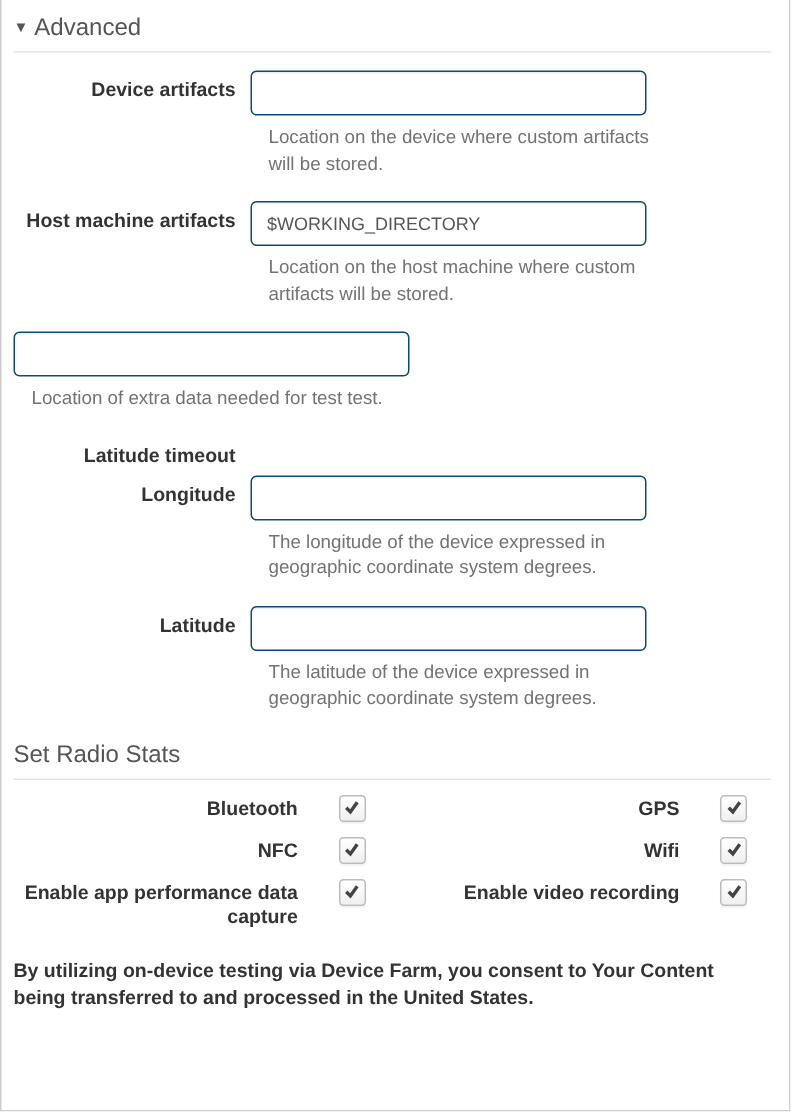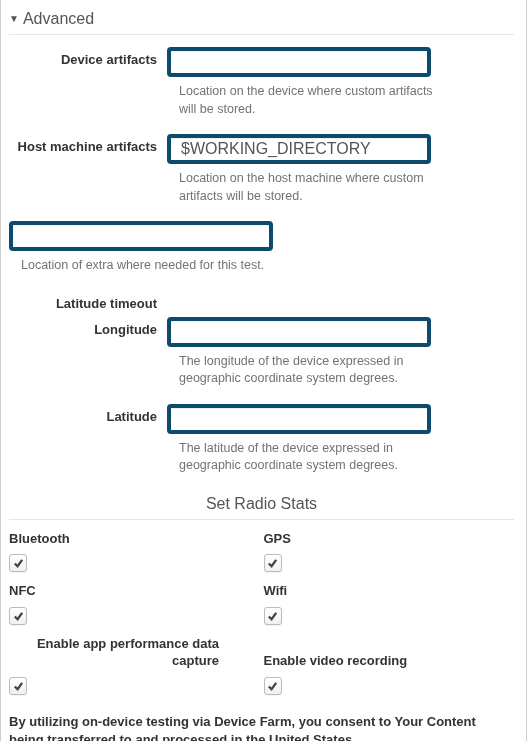--- a/index.html
+++ b/index.html
@@ -56,56 +56,54 @@
   .form-control-wrap {
     flex: 1;
     padding-top: 2px;
     padding-bottom: 10px;
   }
   .form-input {
     width: 100%;
     max-width: 264px;
     height: 30px;
     padding: 6px 10px;
-    font-size: 16px;
+    font-size: 12px;
     line-height: 1.4;
     color: #555;
     background: #fff;
-    border: 4px solid #0c4a6e;
+    border: 1px solid #0c4a6e;
     border-radius: 4px;
     box-shadow: inset 0 1px 1px rgba(0,0,0,0.07);
   }
   .help-text {
     display: block;
     margin-top: 6px;
     font-size: 12.5px;
     line-height: 1.4;
     color: #737373;
     max-width: 270px;
     margin-left: 12px;
   }
   .section-header.radio {
     margin-top: 6px;
     padding-left: 0;
-    justify-content: center;
   }
   .radio-grid {
     display: grid;
     grid-template-columns: 1fr 1fr;
     row-gap: 10px;
     column-gap: 20px;
     margin-top: 10px;
     padding: 0 16px 0 0;
   }
   .radio-item {
     display: flex;
     align-items: flex-start;
     justify-content: flex-end;
-    gap: 7px;
-    flex-direction: column;
+    gap: 27px;
   }
   .radio-label {
     text-align: right;
     font-weight: 700;
     font-size: 13px;
     color: #333;
     line-height: 1.3;
     max-width: 210px;
     padding-top: 1px;
   }
@@ -159,21 +157,21 @@
     <div class="form-label">Host machine artifacts</div>
     <div class="form-control-wrap">
       <input class="form-input" type="text" value="$WORKING_DIRECTORY" style="">
       <span class="help-text">Location on the host machine where custom artifacts will be stored.</span>
     </div>
   </div>
 
   <div class="form-row">
     <div class="form-control-wrap">
       <input class="form-input" type="text" value="" style="">
-      <span class="help-text">Location of extra where needed for this test.</span>
+      <span class="help-text">Location of extra data needed for test test.</span>
     </div>
   </div>
 
   <div class="form-row">
     <div class="form-label">Latitude timeout</div>
   </div>
 
   <div class="form-row">
     <div class="form-label">Longitude</div>
     <div class="form-control-wrap">

